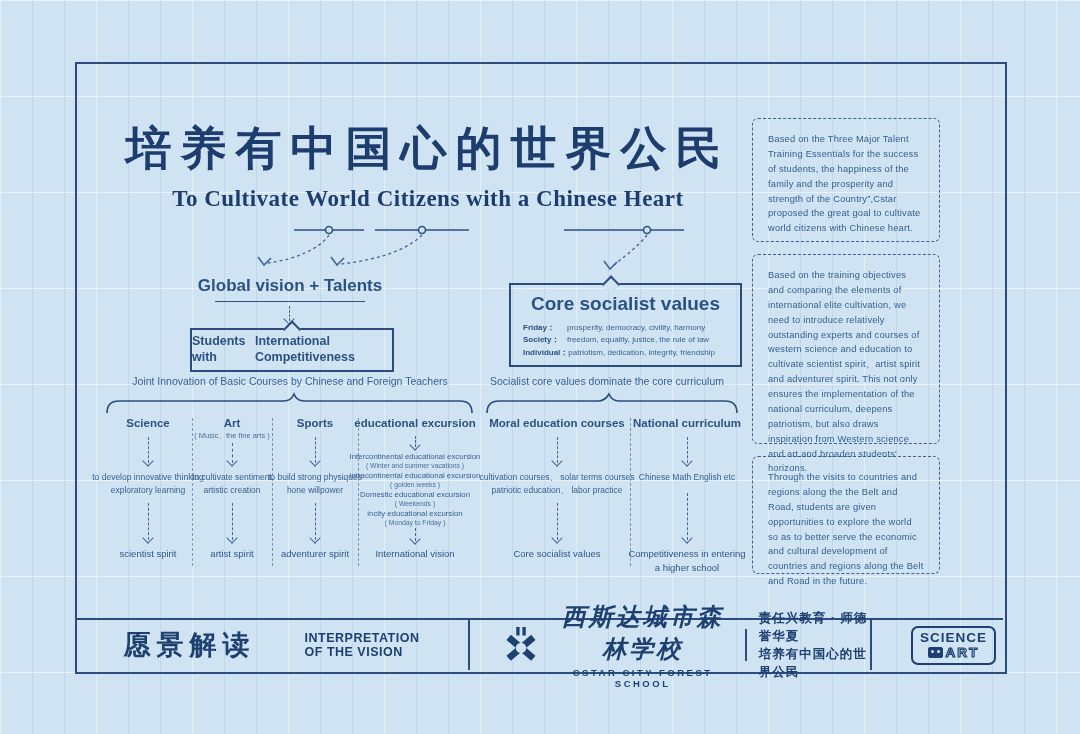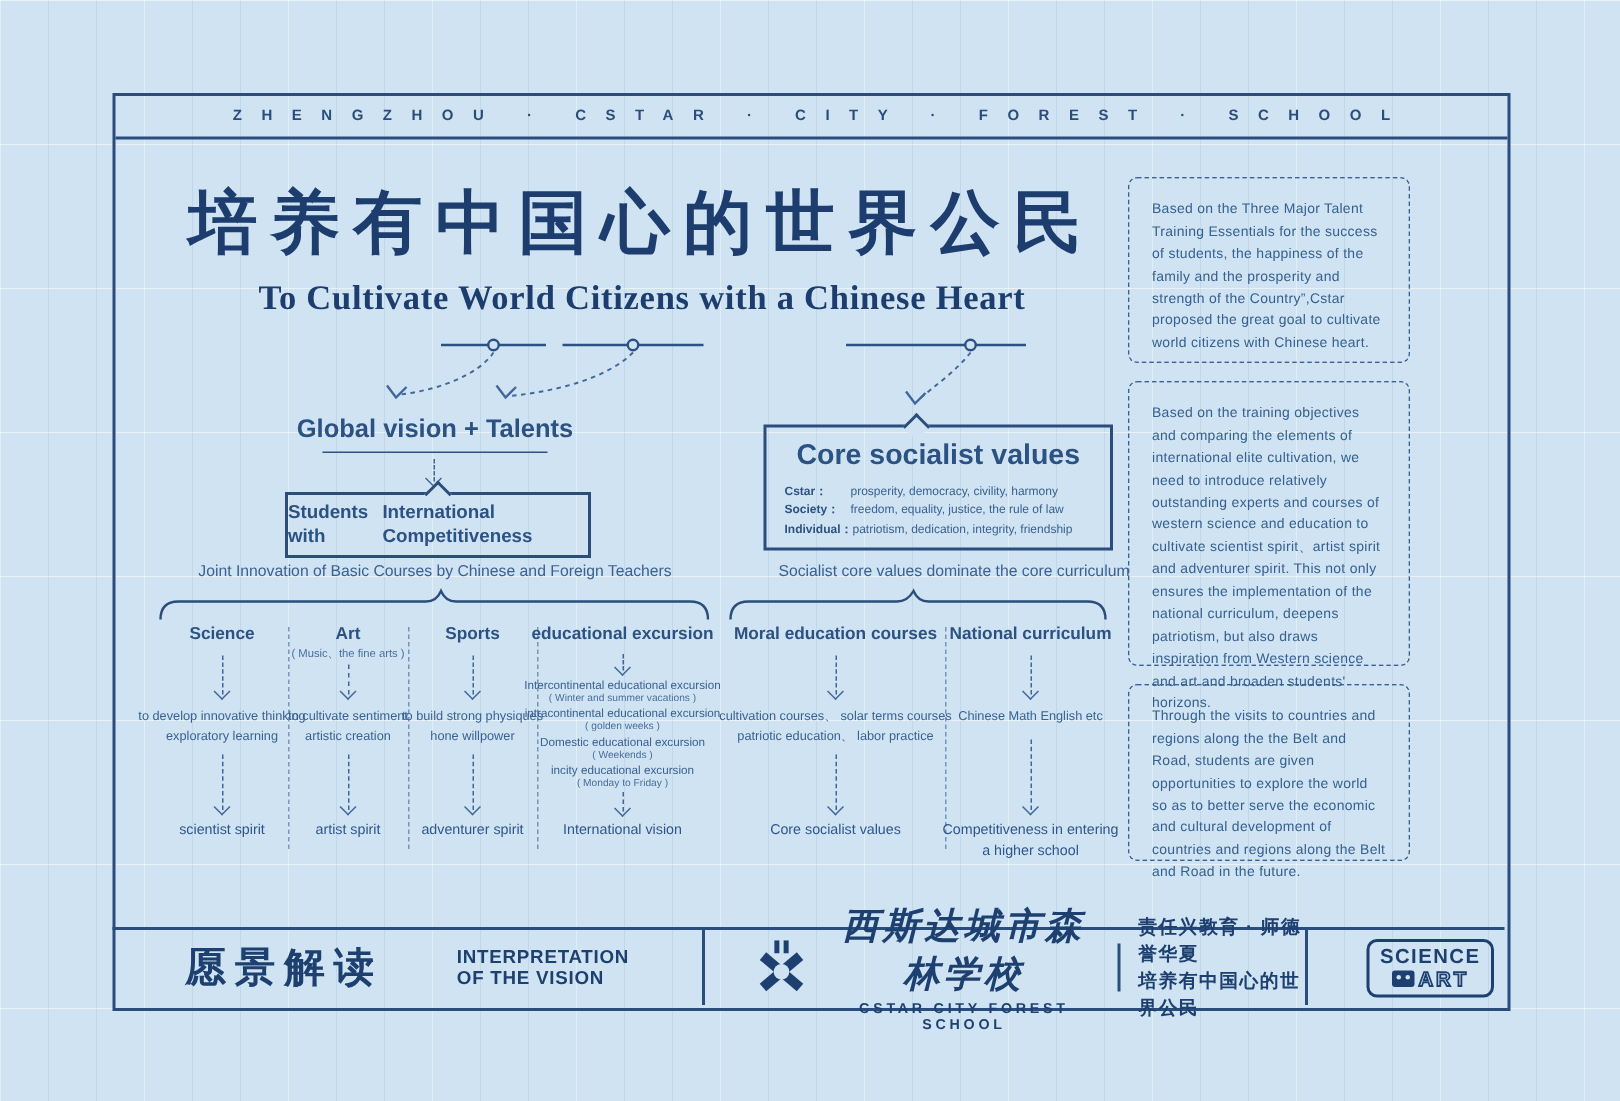--- a/index.html
+++ b/index.html
@@ -81,23 +81,20 @@
   .goggle::before{left:2px;} .goggle::after{right:2px;}
   svg{position:absolute;overflow:visible;}
 </style>
 </head>
 <body>
 
 <div class="grid"></div>
 
 <div class="frame">
 
-  <div class="band">
-    <span>ZHENGZHOU · CSTAR · CITY · FOREST · SCHOOL</span>
-  </div>
 
   <svg style="left:0;top:0;" width="928" height="560" viewBox="0 0 928 560">
     <g stroke="#2c5183" fill="none" stroke-width="1.6">
       <line x1="217" y1="166" x2="287" y2="166"></line>
       <line x1="298" y1="166" x2="392" y2="166"></line>
       <line x1="487" y1="166" x2="607" y2="166"></line>
       <circle cx="252" cy="166" r="3.5" fill="#cfe3f2"></circle>
       <circle cx="345" cy="166" r="3.5" fill="#cfe3f2"></circle>
       <circle cx="570" cy="166" r="3.5" fill="#cfe3f2"></circle>
     </g>
@@ -129,33 +126,33 @@
   <div class="caret"></div>
   <div>Students with</div>
   <div>International Competitiveness</div>
 </div>
 <div class="abs ctr caption" style="left:290px;top:375px;">Joint Innovation of Basic Courses by Chinese and Foreign Teachers</div>
 
 <div class="abs fbox core-box">
   <div class="caret" style="left:100px;"></div>
   <div class="core-title">Core socialist values</div>
   <div class="core-row">
-      <b>Cstar：</b>
+      <b>Friday：</b>
       <span>prosperity, democracy, civility, harmony</span>
     </div>
   <div class="core-row">
       <b>Society：</b>
       <span>freedom, equality, justice, the rule of law</span>
     </div>
   <div class="core-row">
       <b>Individual：</b>
       <span>patriotism, dedication, integrity, friendship</span>
     </div>
 </div>
-<div class="abs ctr caption" style="left:607px;top:375px;margin-left:29px;">Socialist core values dominate the core curriculum</div>
+<div class="abs ctr caption" style="left:607px;top:375px;">Socialist core values dominate the core curriculum</div>
 
 <div class="vsep" style="left:192px;top:418px;height:148px;"></div>
 <div class="vsep" style="left:272px;top:418px;height:148px;"></div>
 <div class="vsep" style="left:358px;top:418px;height:148px;"></div>
 <div class="vsep" style="left:630px;top:418px;height:148px;"></div>
 
 <div class="abs ctr colhead" style="left:148px;top:417px;">Science</div>
 <div class="dar" style="left:148px;top:437px;height:26px;"></div>
 <div class="abs ctr mid" style="left:148px;top:471px;">
   <div>to develop innovative thinking</div>

